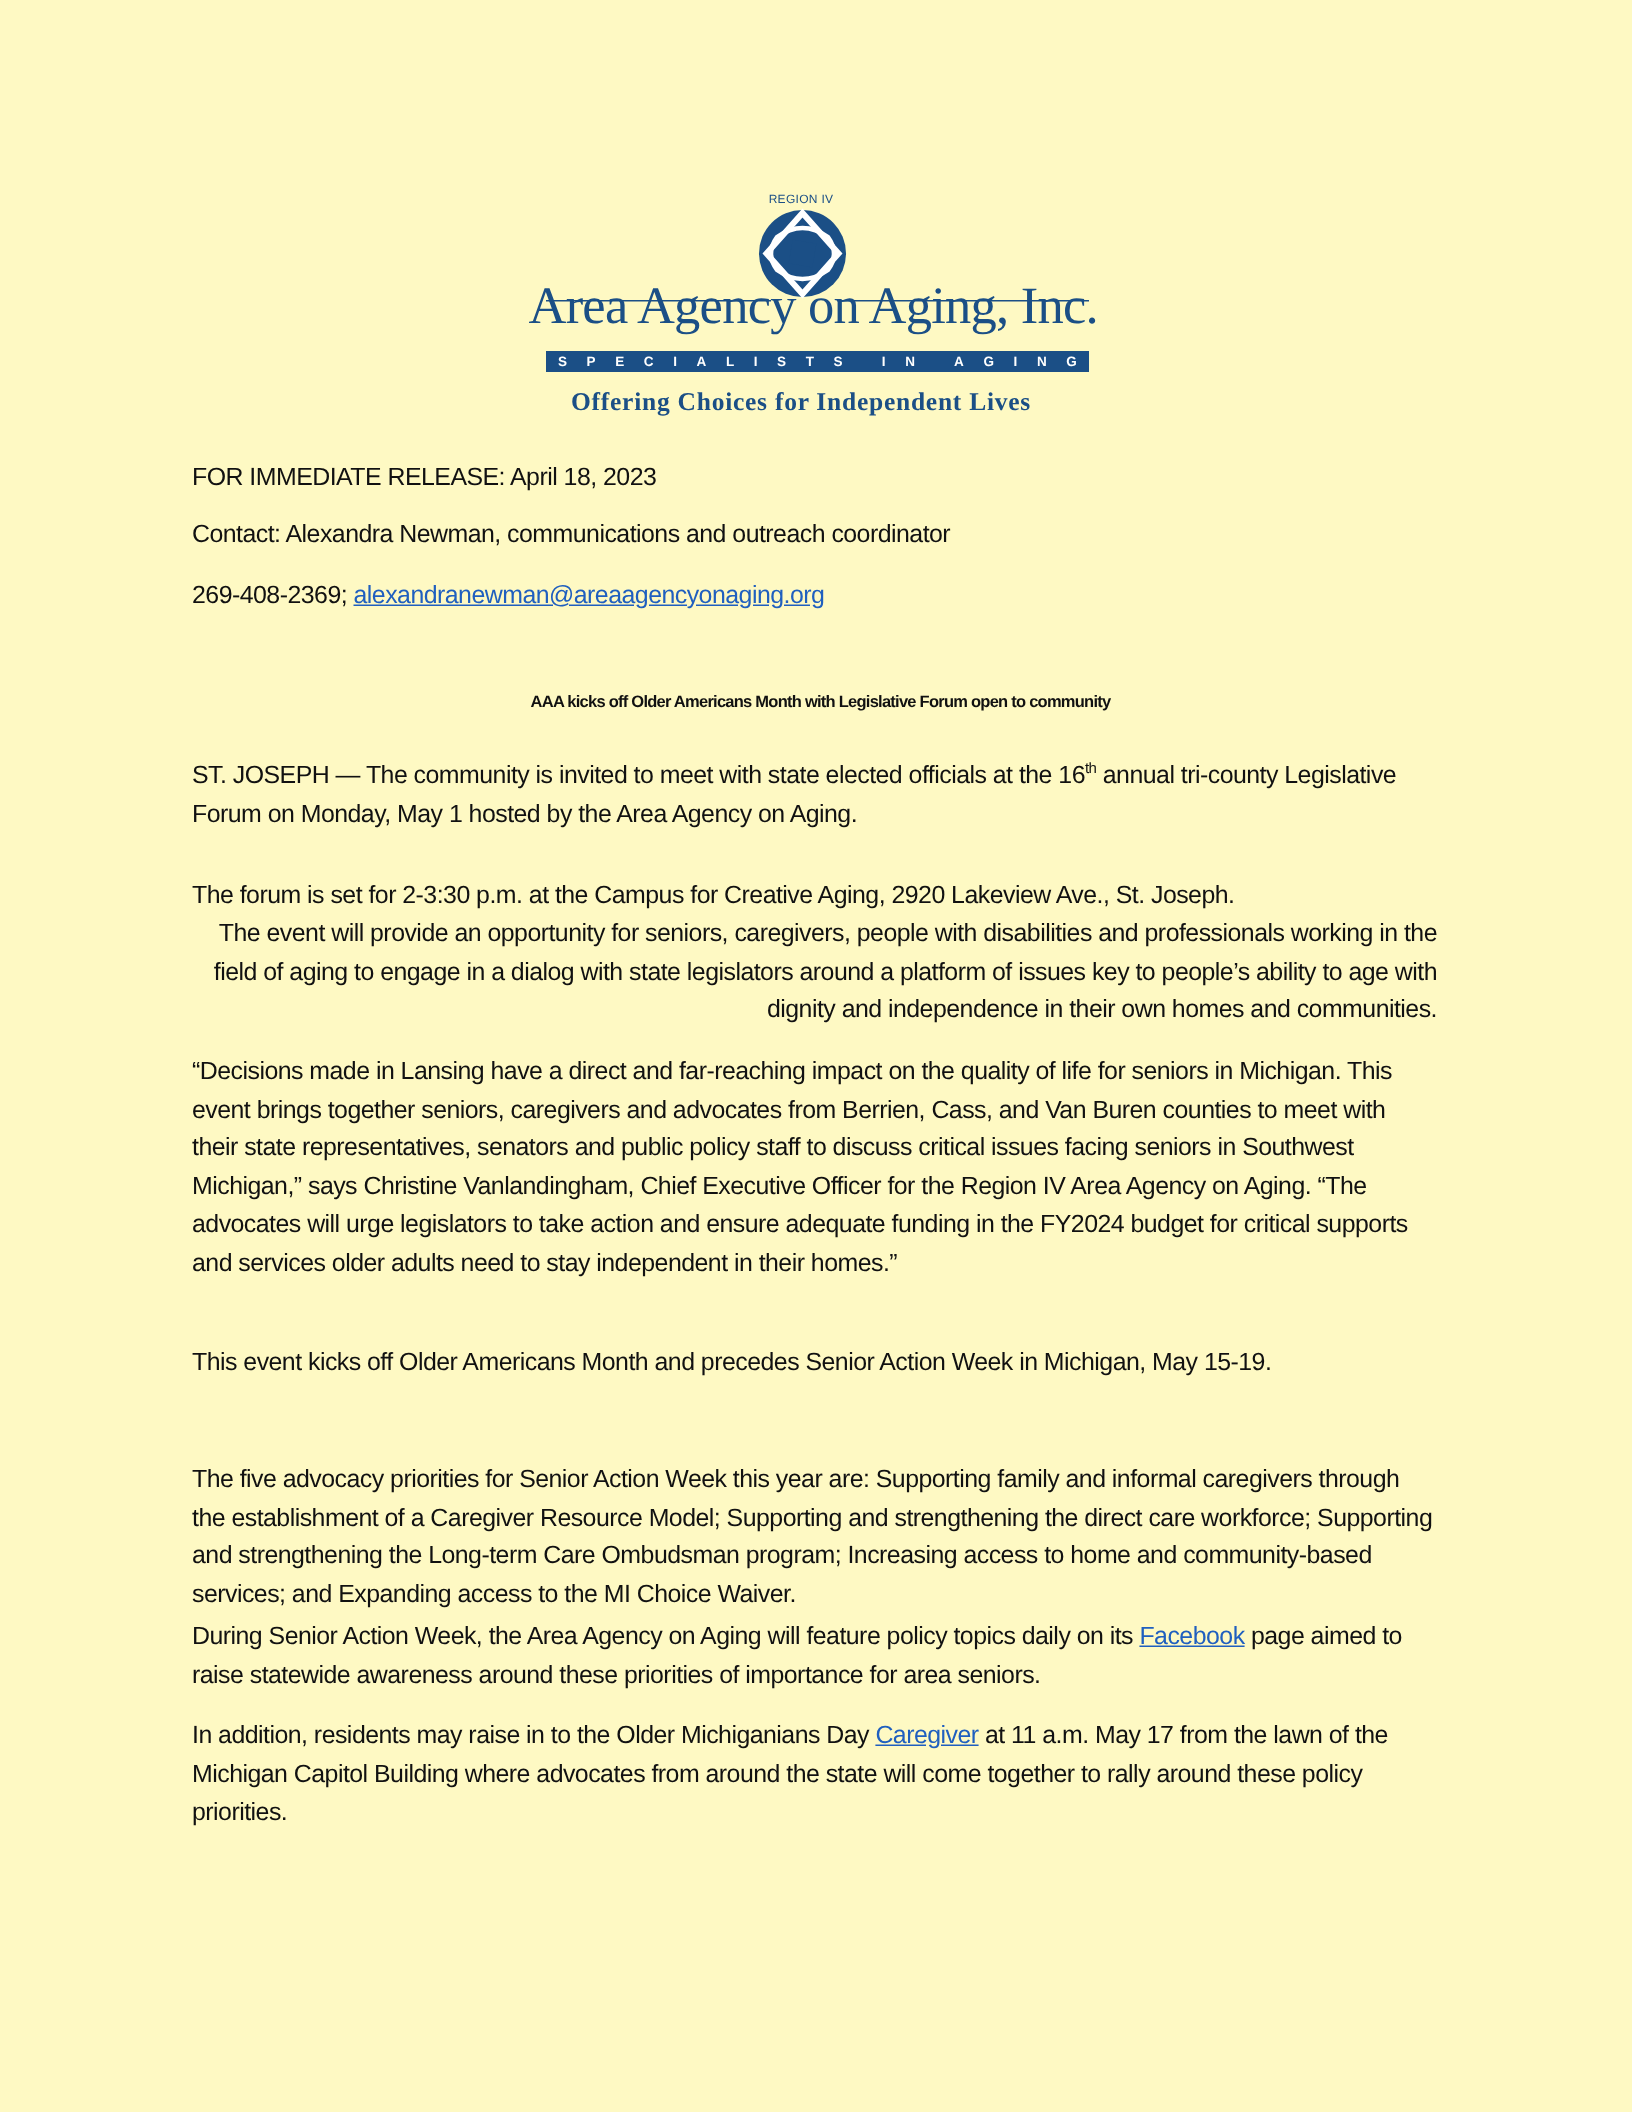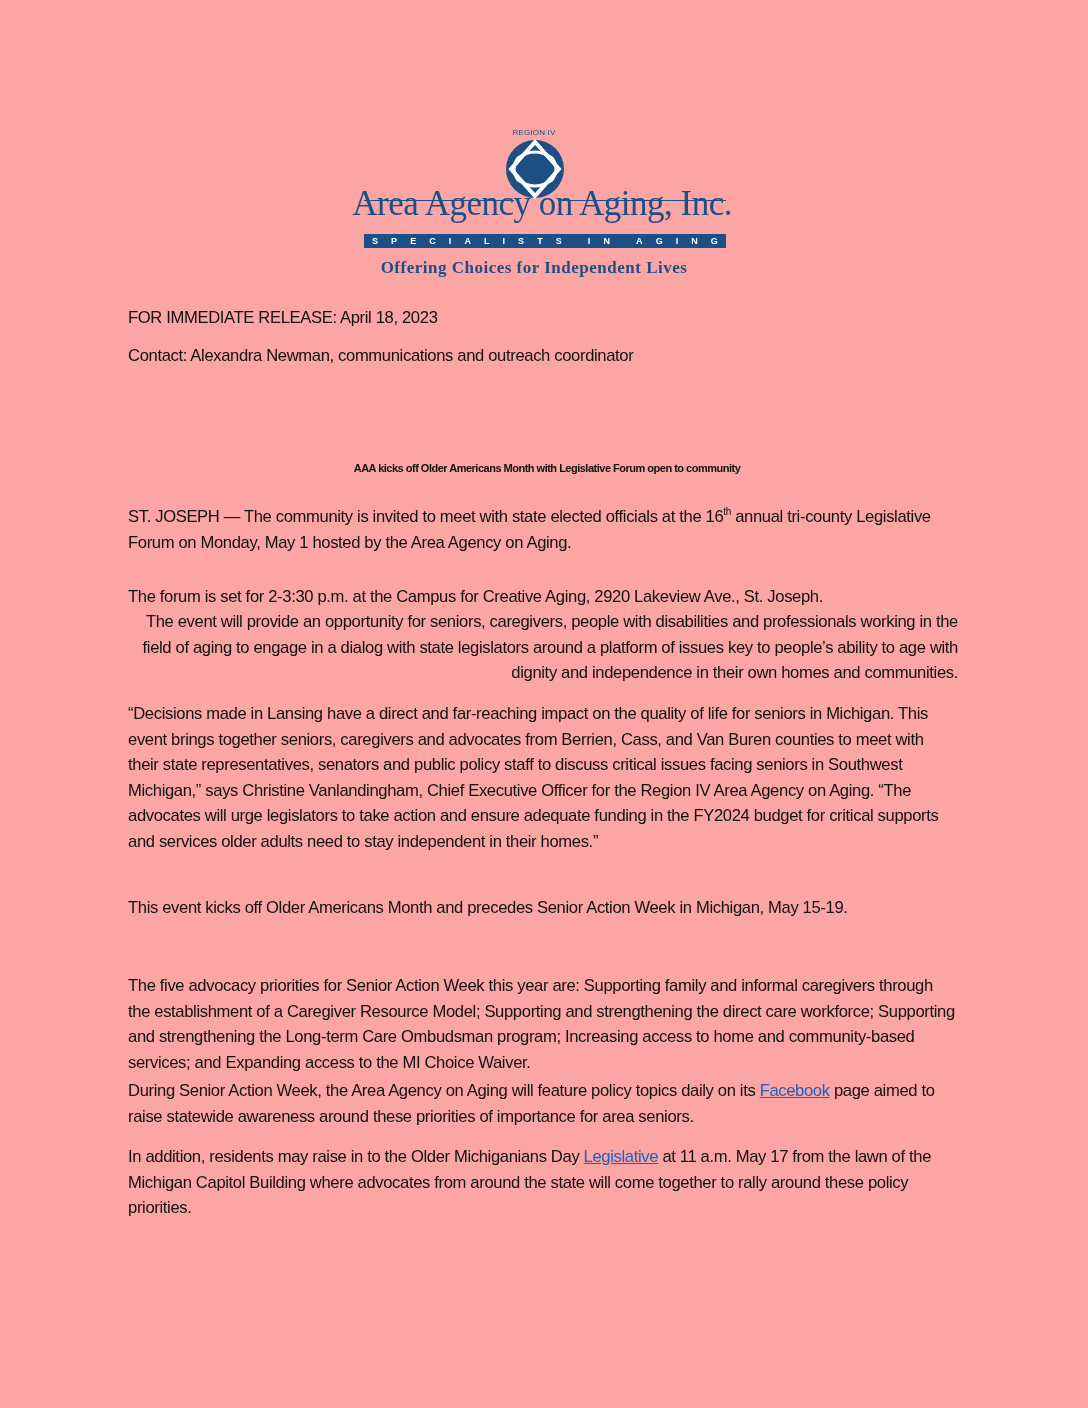--- a/index.html
+++ b/index.html
@@ -1,18 +1,18 @@
 <!DOCTYPE html>
 <html><head>
 <meta charset="utf-8">
 <style>
   html, body { margin: 0; padding: 0; background: #ffffff; }
   body { width: 1088px; height: 1408px; position: relative; overflow: hidden; }
   .page {
-    position: absolute; left: 0; top: 0; width: 1088px; height: 1408px; background: #fca5a5;
+    position: absolute; left: 0; top: 0; width: 1088px; height: 1408px; background: #fef9c3;
     font-family: "Liberation Sans", "DejaVu Sans", sans-serif; color: #111;
   }
   
   .logo { position: absolute; left: 336px; top: 128px; width: 396px; height: 156px; }
   .logo .region { position: absolute; left: 0; width: 396px; top: 0; text-align: center;
     font-family: "Liberation Sans", sans-serif; font-size: 8px; color: #1b4f86; letter-spacing: 0.2px; }
   .logo svg.emblem { position: absolute; left: 168px; top: 10px; }
   .logo .rule { position: absolute; top: 72px; height: 1px; background: #1b4f86; }
   .logo .name { position: absolute; left: 0; top: 56px; width: 396px; text-align: right;
     font-family: "Liberation Serif", serif; font-size: 35px; color: #1b4f86; letter-spacing: -0.5px; white-space: nowrap; }
@@ -69,20 +69,23 @@
       </div>
     <div class="tagline">Offering Choices for Independent Lives</div>
   </div>
 
   <div class="text" style="top:305px;">
     <p>FOR IMMEDIATE RELEASE: April 18, 2023</p>
   </div>
   <div class="text" style="top:343px;">
     <p>Contact: Alexandra Newman, communications and outreach coordinator</p>
   </div>
+  <div class="text" style="top:384px;">
+    <p><span>269-408-2369; </span><a class="link" href="#">alexandranewman@areaagencyonaging.org</a></p>
+  </div>
 
   <div class="headline">AAA kicks off Older Americans Month with Legislative Forum open to community</div>
 
   <div class="text" style="top:504px;">
     <p><span>ST. JOSEPH — The community is invited to meet with state elected officials at the 16</span><sup>th</sup><span> annual tri-county Legislative Forum on Monday, May 1 hosted by the Area Agency on Aging.</span></p>
   </div>
   <div class="text" style="top:584px;">
     <p>The forum is set for 2-3:30 p.m. at the Campus for Creative Aging, 2920 Lakeview Ave., St. Joseph.</p>
   </div>
   <div class="text" style="top:609px;text-align:right;">
@@ -94,15 +97,15 @@
   <div class="text" style="top:895px;">
     <p>This event kicks off Older Americans Month and precedes Senior Action Week in Michigan, May 15-19.</p>
   </div>
   <div class="text" style="top:973px;">
     <p>The five advocacy priorities for Senior Action Week this year are: Supporting family and informal caregivers through the establishment of a Caregiver Resource Model; Supporting and strengthening the direct care workforce; Supporting and strengthening the Long-term Care Ombudsman program; Increasing access to home and community-based services; and Expanding access to the MI Choice Waiver.</p>
   </div>
   <div class="text" style="top:1078px;">
     <p><span>During Senior Action Week, the Area Agency on Aging will feature policy topics daily on its </span><a class="link" href="#">Facebook</a><span> page aimed to raise statewide awareness around these priorities of importance for area seniors.</span></p>
   </div>
   <div class="text" style="top:1144px;">
-    <p><span>In addition, residents may raise in to the Older Michiganians Day </span><a class="link" href="#">Legislative</a><span> at 11 a.m. May 17 from the lawn of the Michigan Capitol Building where advocates from around the state will come together to rally around these policy priorities.</span></p>
+    <p><span>In addition, residents may raise in to the Older Michiganians Day </span><a class="link" href="#">Caregiver</a><span> at 11 a.m. May 17 from the lawn of the Michigan Capitol Building where advocates from around the state will come together to rally around these policy priorities.</span></p>
   </div>
 </div>
 
 </body></html>

